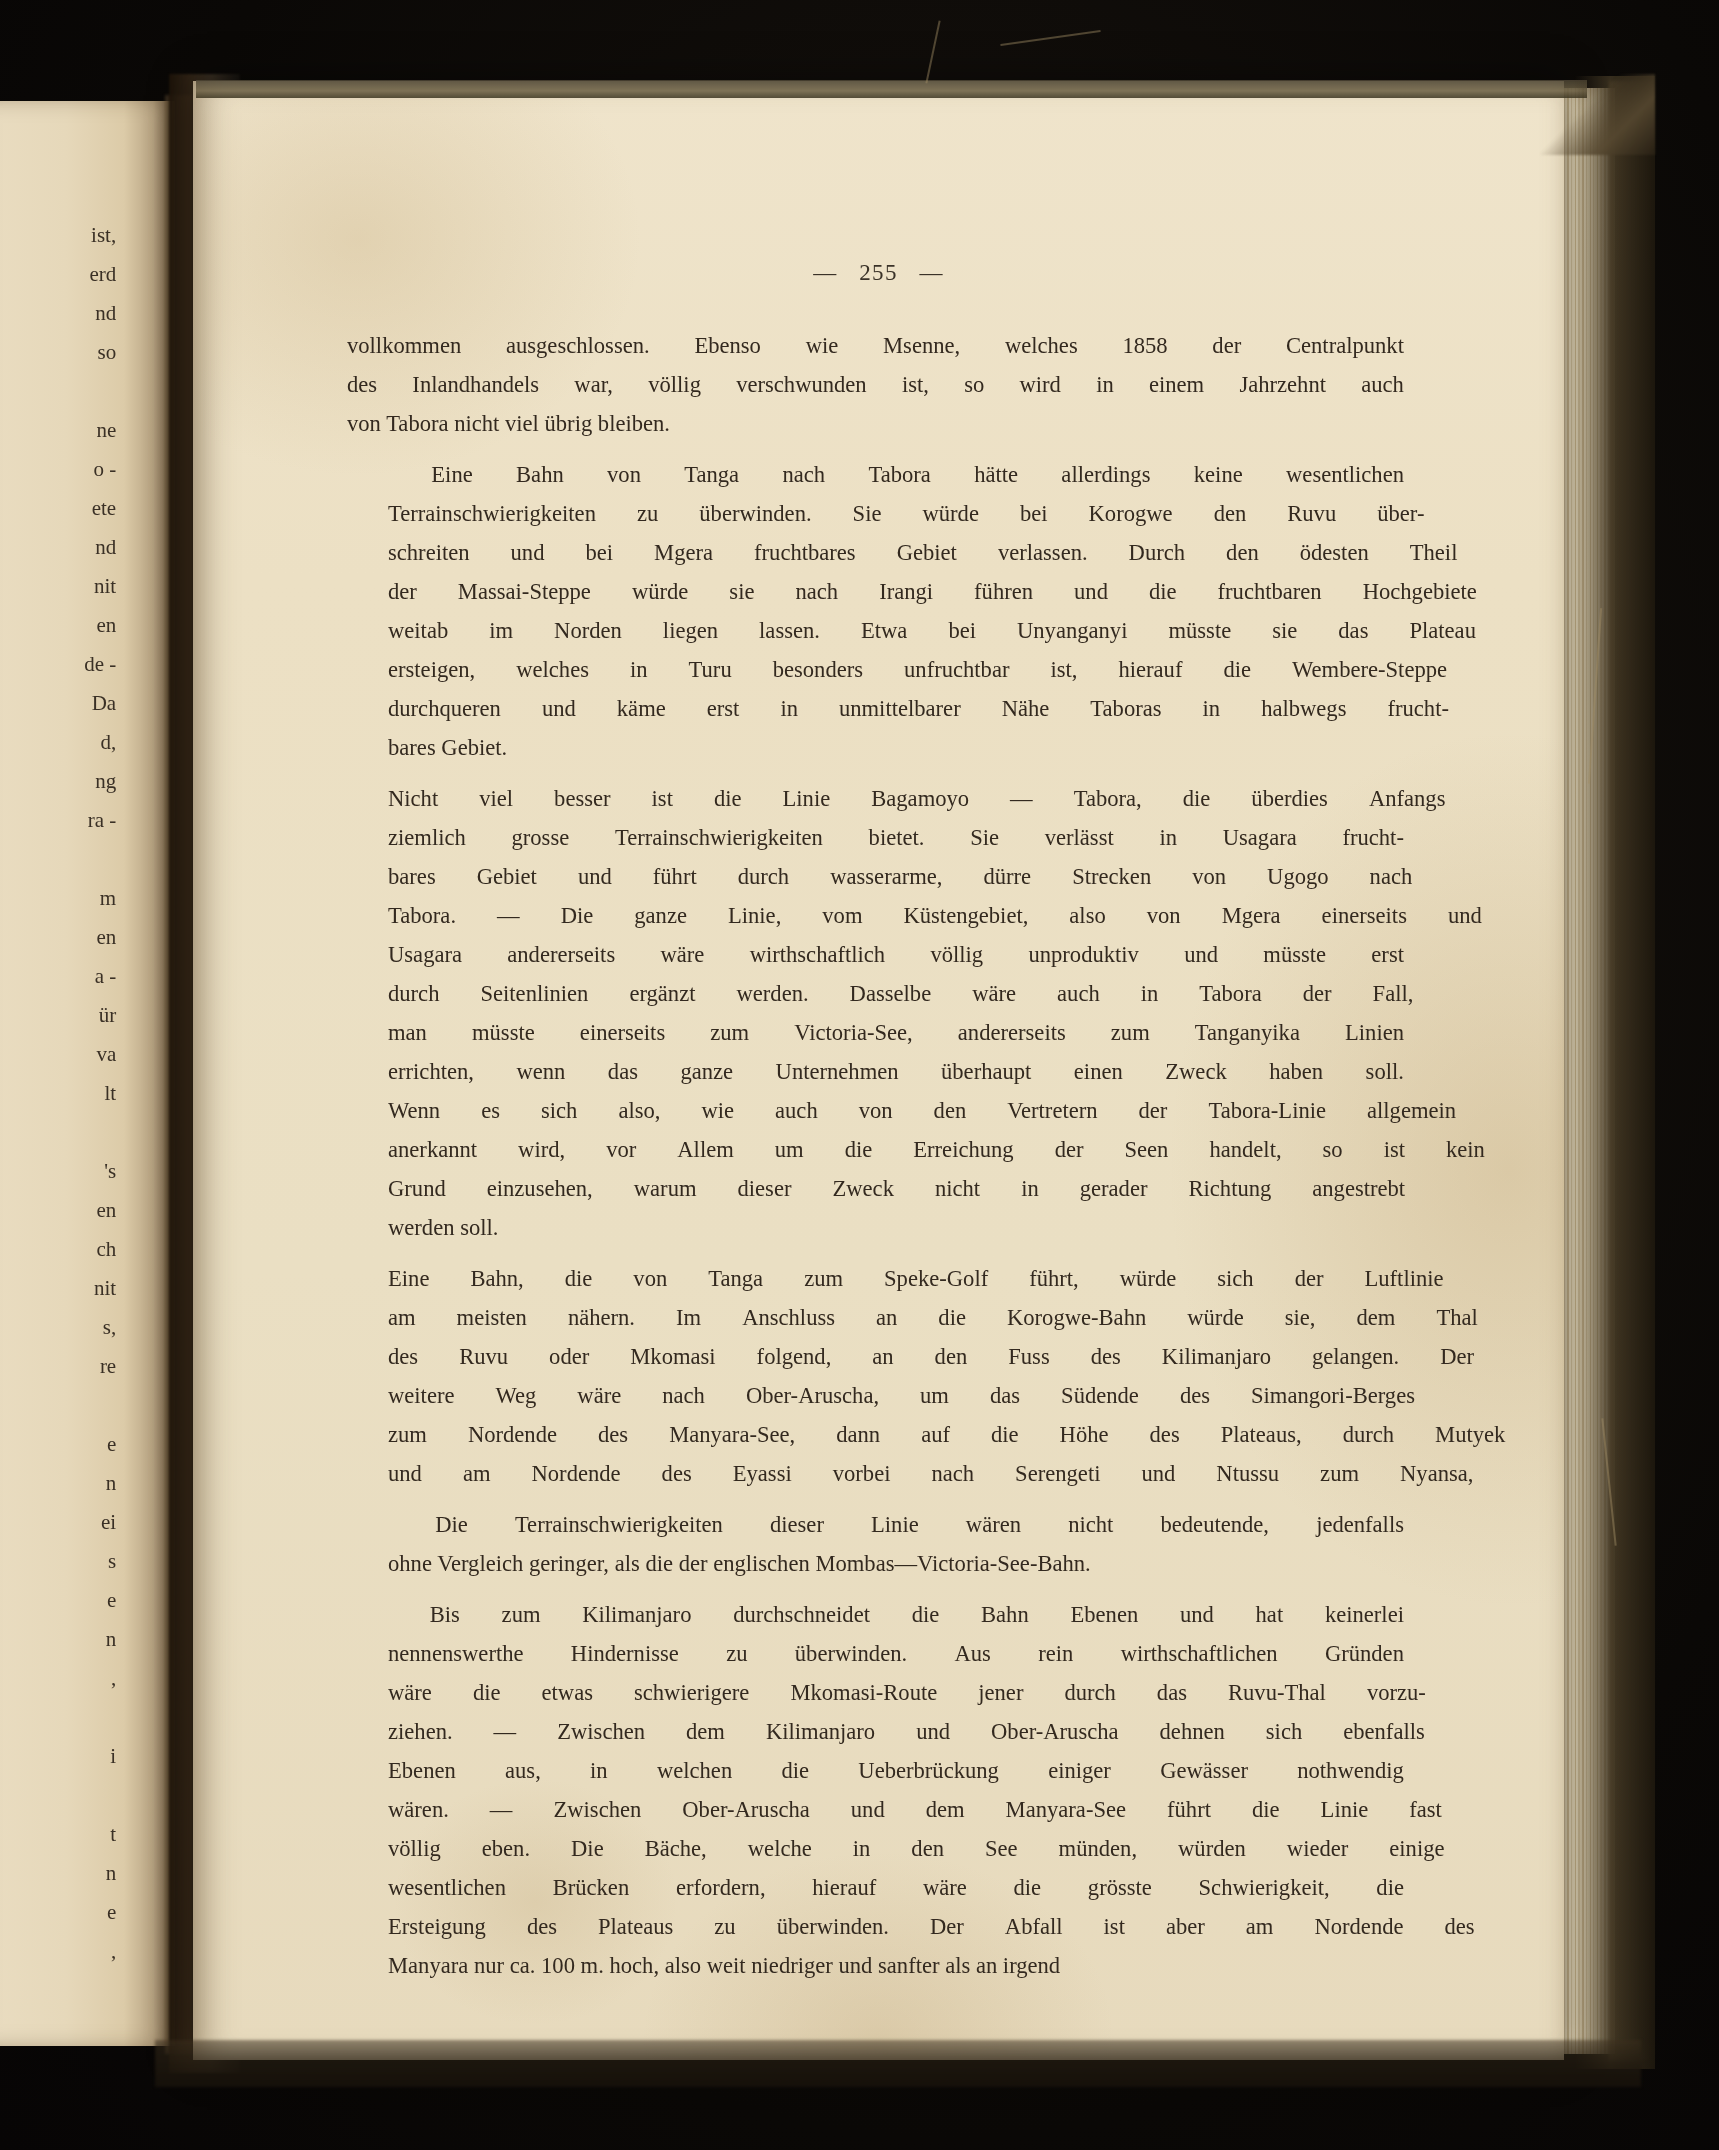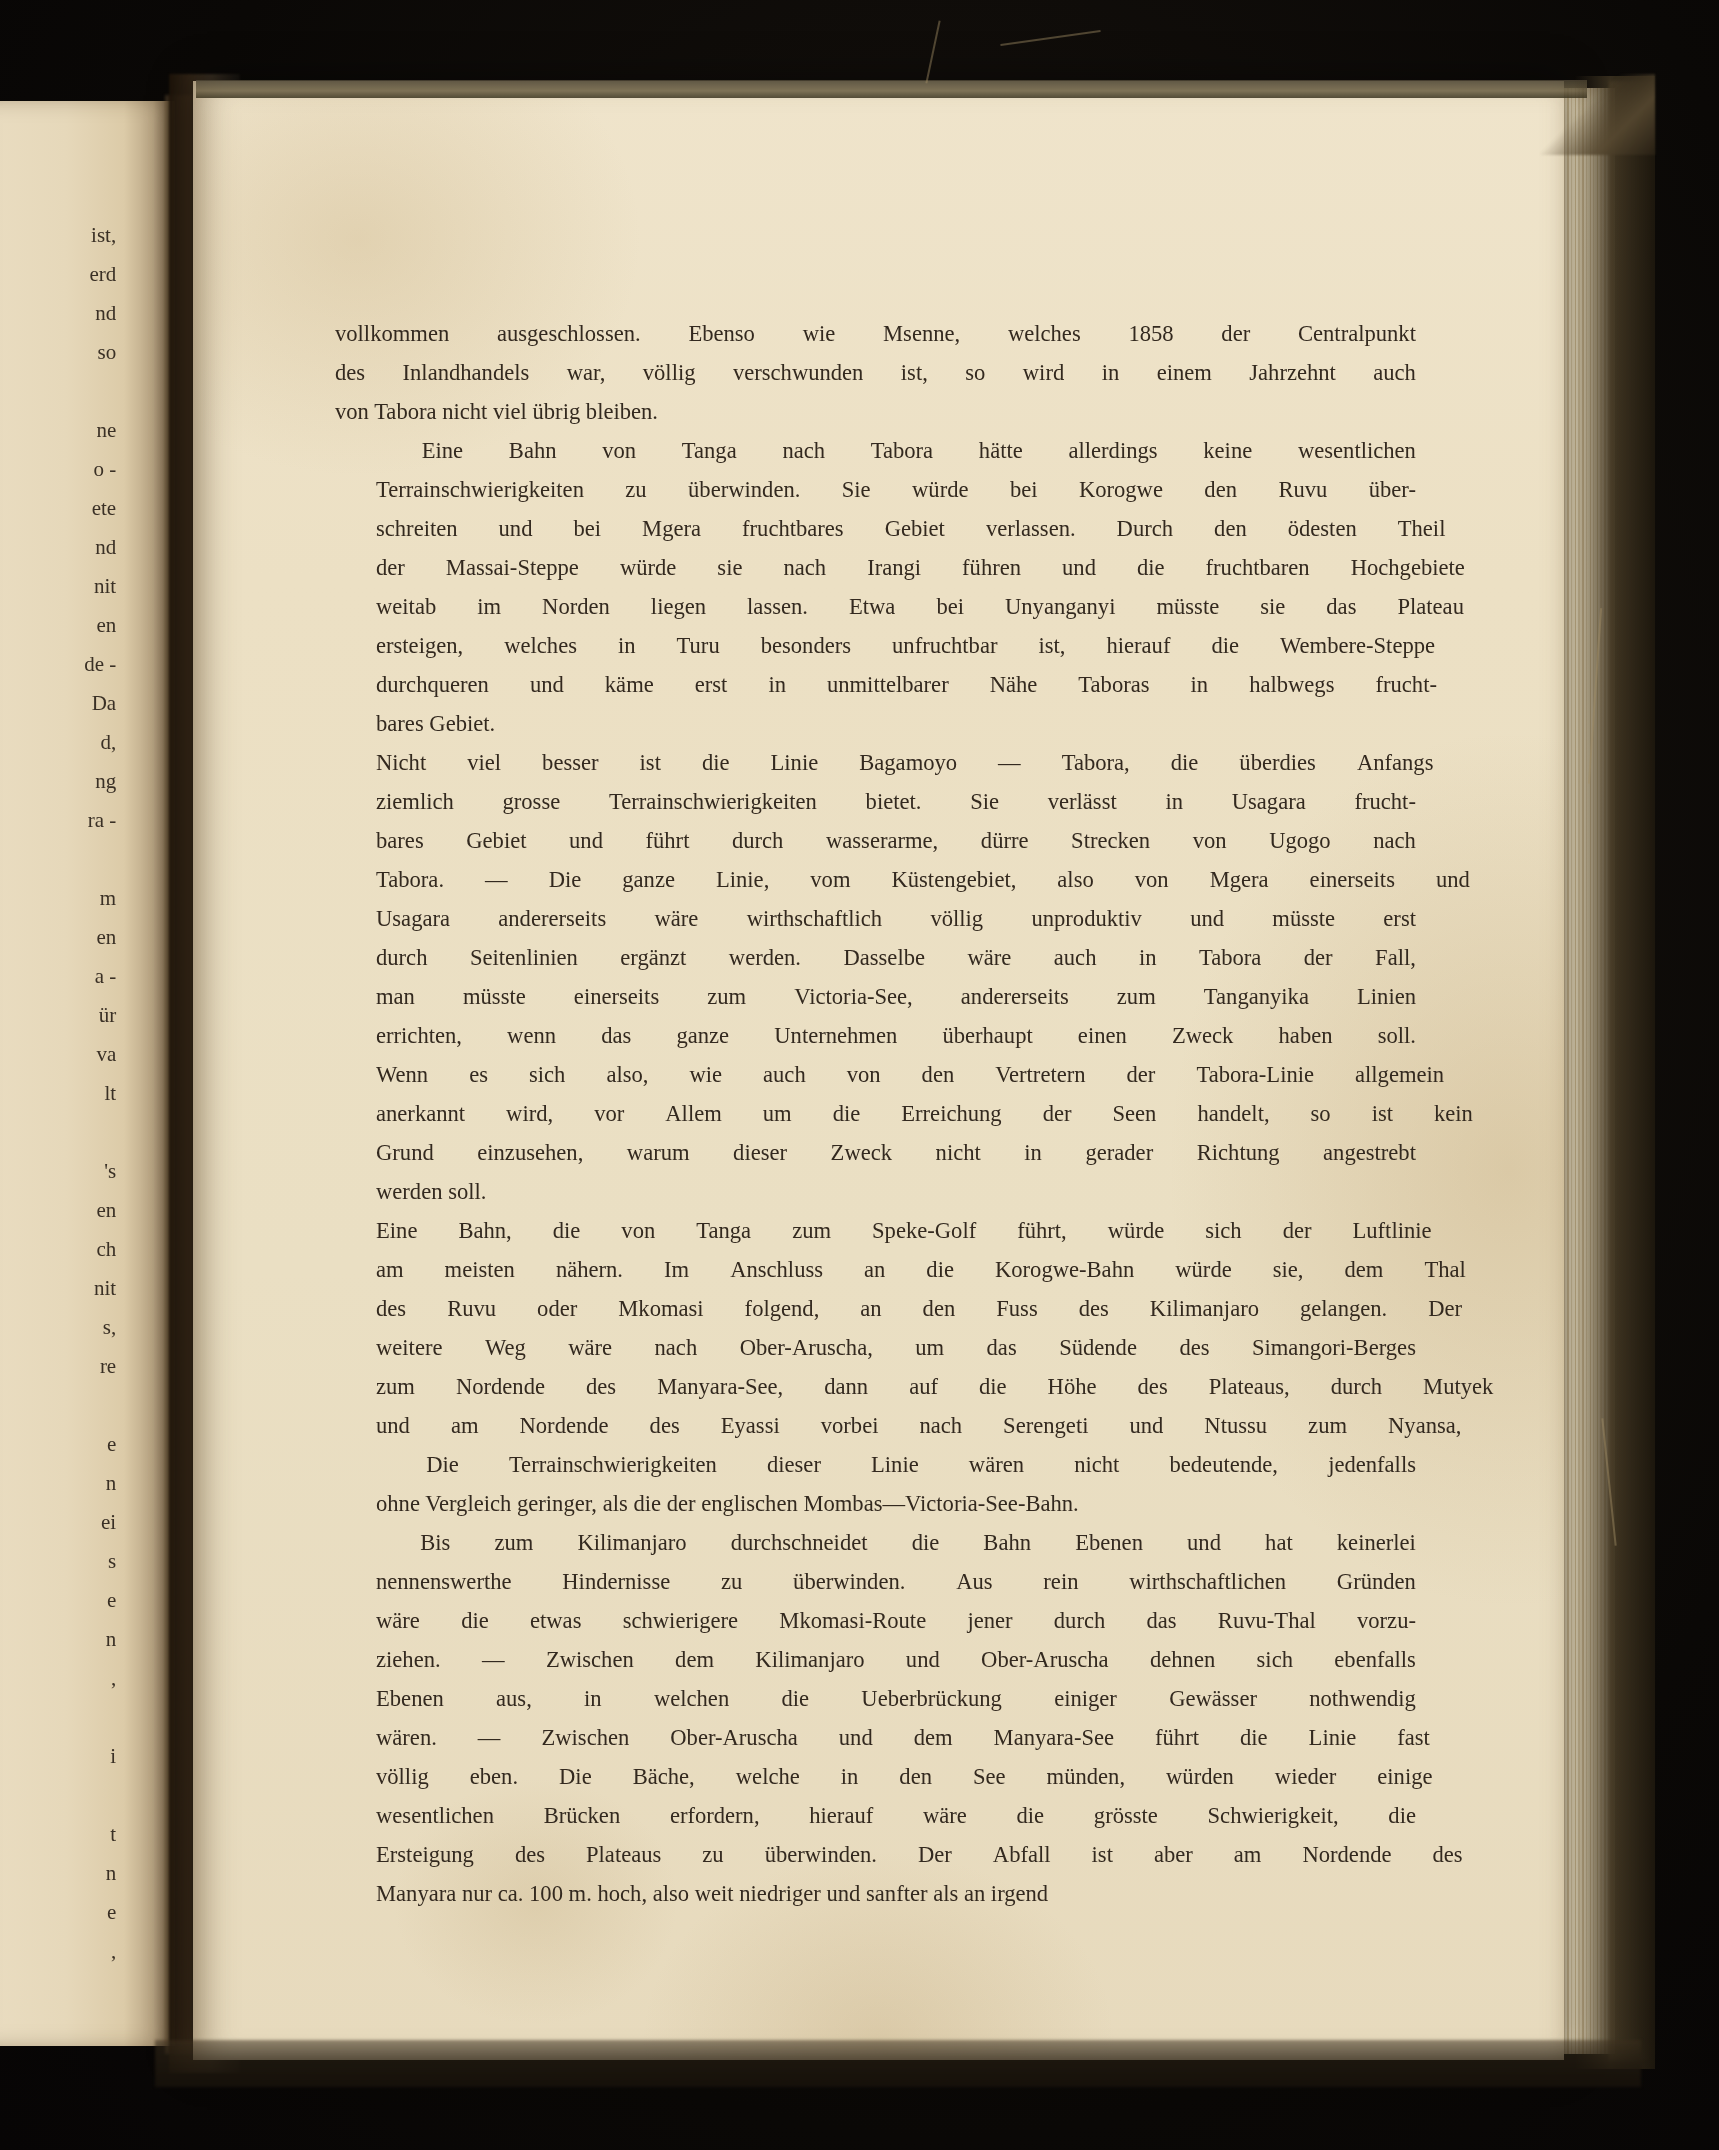--- a/index.html
+++ b/index.html
@@ -180,21 +180,21 @@
     left: 142px;
     top: 233px;
     width: 1081px;
     color: #33291f;
     font-size: 22.6px;
     line-height: 39px;
     text-align: justify;
     text-justify: inter-word;
   }
   .textblock p {
-    margin: 0;
+    margin: 12px;
     text-indent: 0;
   }
   .textblock p.indent {
     text-indent: 41px;
   }
   .textblock p span.ln {
     display: block;
     white-space: nowrap;
   }
   
@@ -263,20 +263,23 @@
   </div>
   <div class="left-page-edge"></div>
   <div class="gutter"></div>
 
   <div class="fore-edge"></div>
   <div class="fore-edge-dark"></div>
 
   <div class="right-page">
     <div class="paper-stain"></div>
 
+    <div class="page-number">
+      <span>—</span><span class="dash"></span><span>255</span><span class="dash"></span><span>—</span>
+    </div>
 
     <div class="textblock" id="textblock">
         <p>
           <span class="ln j">
             <i>vollkommen</i>
             <i>ausgeschlossen.</i>
             <i>Ebenso</i>
             <i>wie</i>
             <i>Msenne,</i>
             <i>welches</i>

